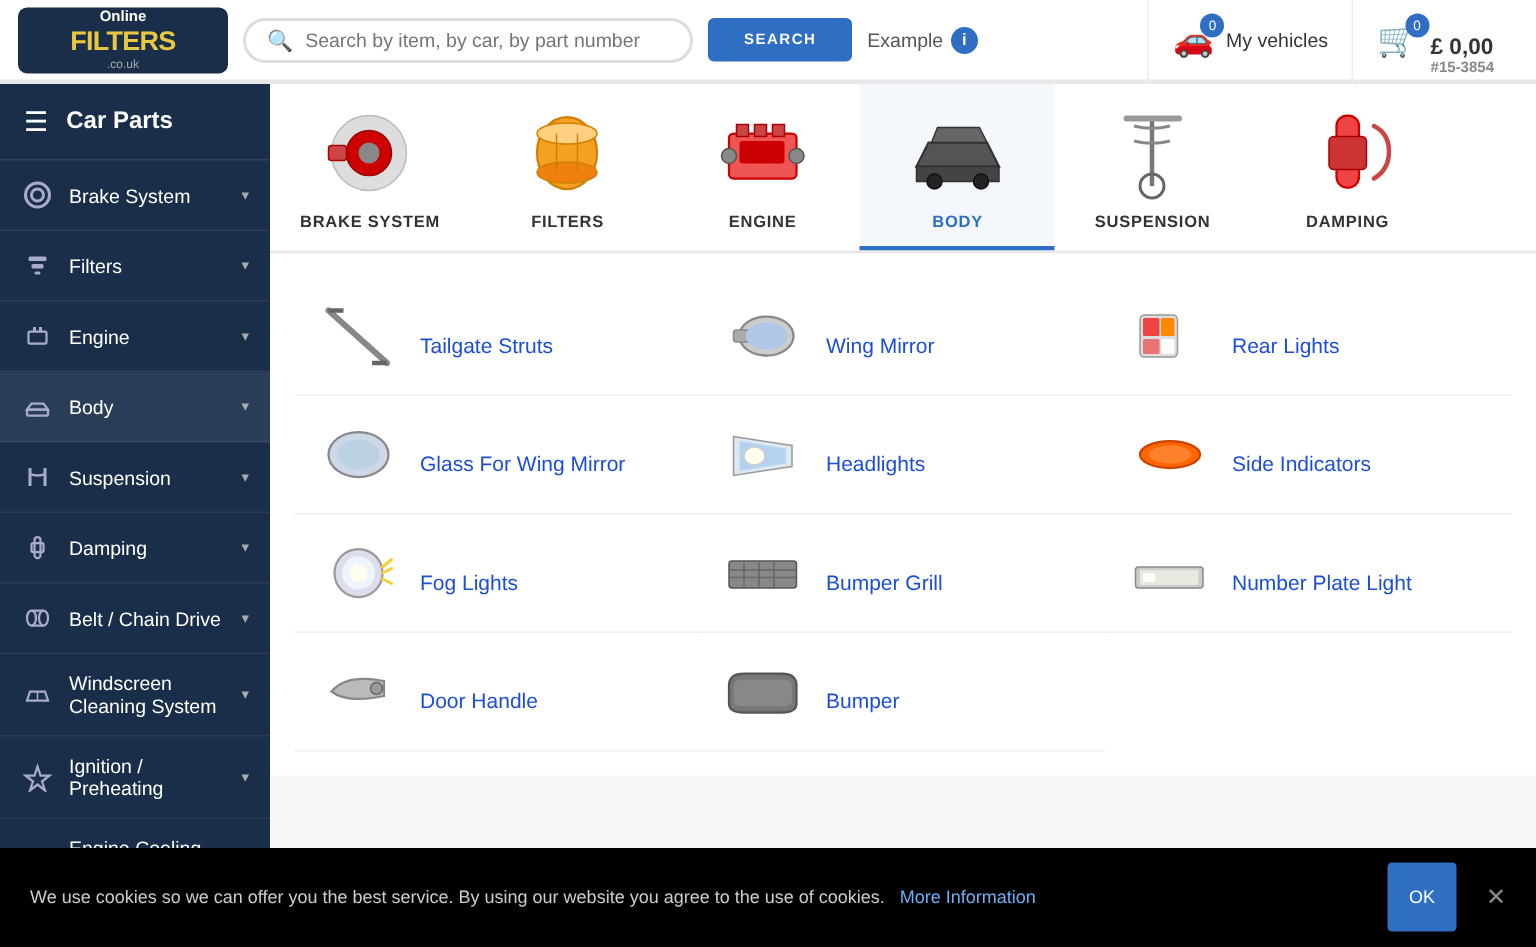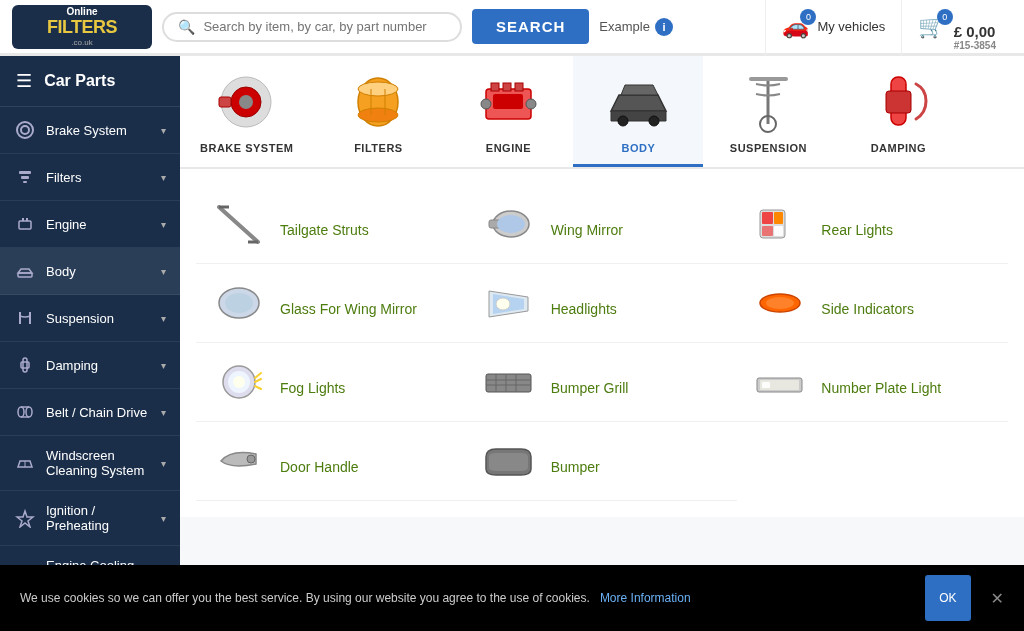--- a/index.html
+++ b/index.html
@@ -46,21 +46,21 @@
       color: #888;
       width: 100%;
     }
     .search-icon-wrap { color: #aaa; margin-right: 8px; font-size: 14px; }
     .search-btn {
       background: #2e6fc4;
       color: #fff;
       border: none;
       border-radius: 4px;
       padding: 9px 24px;
-      font-size: 15px;
+      font-size: 10px;
       font-weight: bold;
       cursor: pointer;
       letter-spacing: 1px;
     }
     .example-wrap {
       display: flex;
       align-items: center;
       gap: 5px;
       font-size: 13px;
       color: #555;
@@ -200,21 +200,21 @@
       border-bottom: 1px solid #f0f0f0;
       cursor: pointer;
     }
     .part-img {
       width: 60px; height: 50px;
       display: flex; align-items: center; justify-content: center;
       flex-shrink: 0;
     }
     .part-name {
       font-size: 14px;
-      color: #4d7c0f;
+      color: #1d4ed8;
       font-weight: 500;
       margin-top: 12px;
     }
 
     
     .cookie-bar {
       position: fixed;
       bottom: 0;
       left: 0;
       right: 0;

